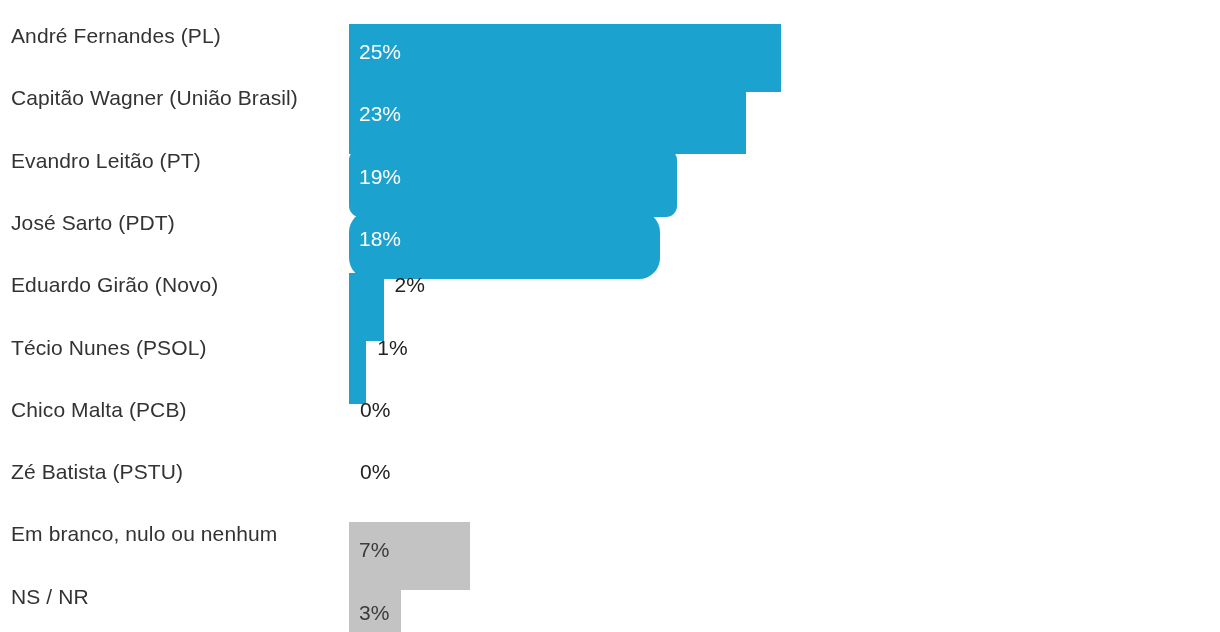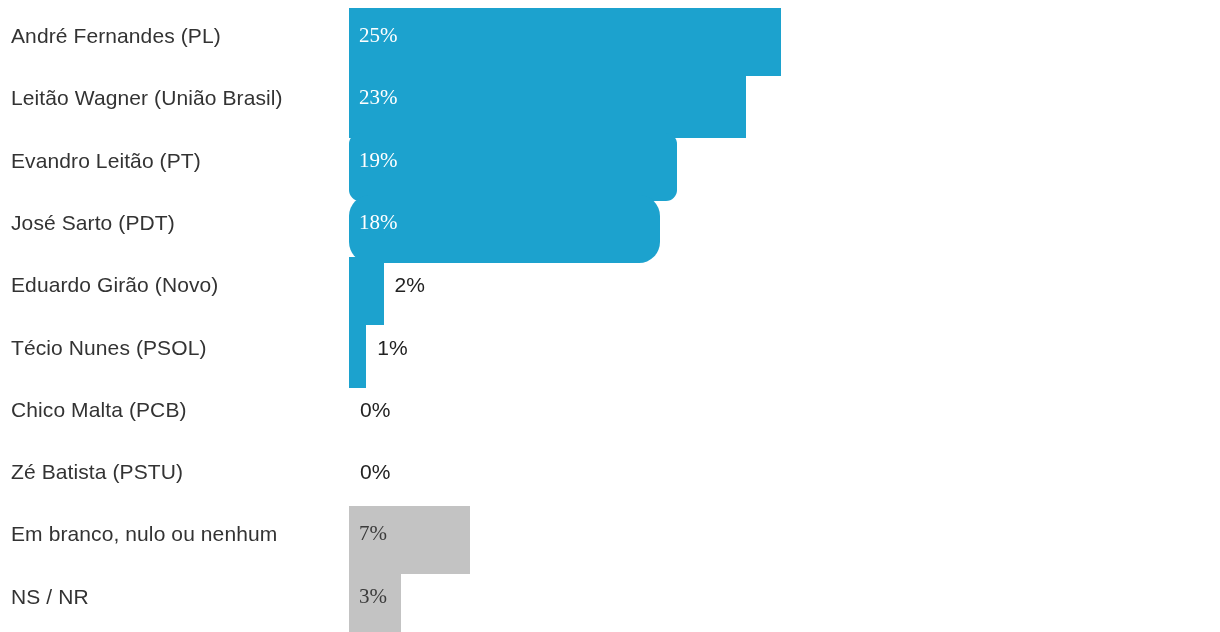--- a/index.html
+++ b/index.html
@@ -45,24 +45,23 @@
   .bar-area {
     position: absolute;
     left: 349px;
     top: 0;
     height: 55px;
   }
 
   .bar {
     position: absolute;
     left: 0;
-    top: 0;
+    top: 16px;
     height: 68px;
     background: #1ca2ce;
-    font-family: Liberation Serif, serif;
   }
   .bar.neutral {
     background: #c3c3c3;
   }
   .bar.zero {
     background: transparent;
     width: 0;
   }
 
   .bar-value {
@@ -90,21 +89,21 @@
 <div id="chart">
     <div class="row" style="top: 8px; padding-left: 23px;">
       <div class="row-label">André Fernandes (PL)</div>
       <div class="bar-area">
         <div class="bar" style="width: 432px;">
           <div class="bar-value inside">25%</div>
         </div>
       </div>
     </div>
     <div class="row" style="top: 70.3px;">
-      <div class="row-label">Leitão Wagner (União Brasil)</div>
+      <div class="row-label">Capitão Wagner (União Brasil)</div>
       <div class="bar-area">
         <div class="bar" style="width: 397.44px;">
           <div class="bar-value inside">23%</div>
         </div>
       </div>
     </div>
     <div class="row" style="top: 132.6px;">
       <div class="row-label">Evandro Leitão (PT)</div>
       <div class="bar-area">
         <div class="bar" style="width: 328.32px; border-radius: 11px;">

